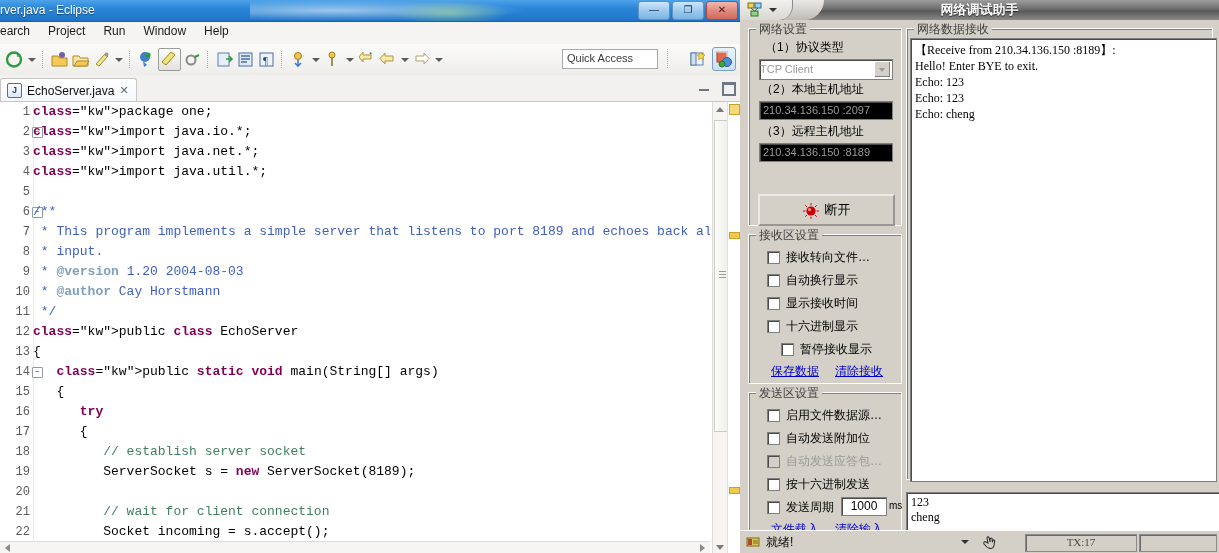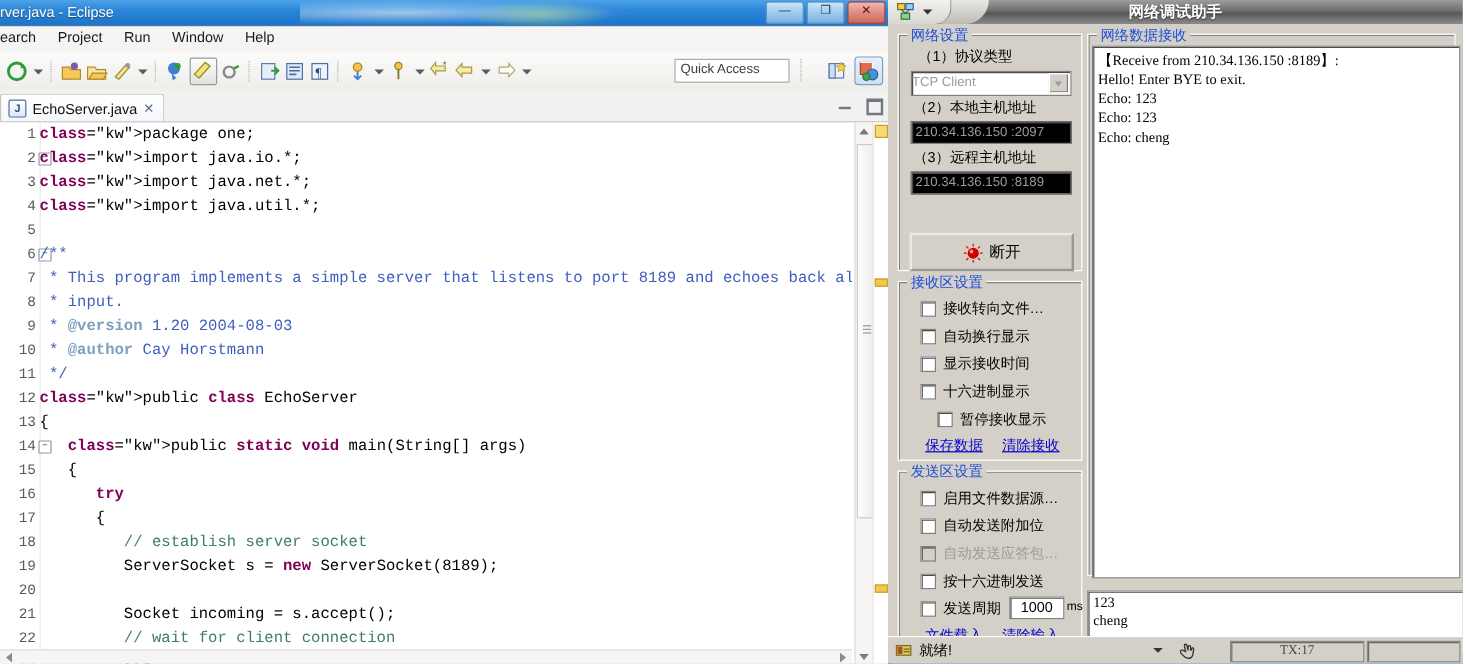--- a/index.html
+++ b/index.html
@@ -219,21 +219,21 @@
   .nt-body{position:absolute;left:0;top:20px;width:479px;height:533px;background:#d4d0c8;}
 
   .group{
     position:absolute;border:1px solid #ffffff;
     box-shadow:inset 1px 1px 0 #808080;
     background:transparent;
   }
   .group > .glabel{
     position:absolute;left:7px;top:-8px;
     background:#d4d0c8;padding:0 3px;
-    font-size:12px;color:#1d4ed8;white-space:nowrap;
+    font-size:12px;color:#404040;white-space:nowrap;
   }
 
   .grp-net{left:8px;top:8px;width:152px;height:196px;}
   .grp-recv-set{left:8px;top:214px;width:152px;height:148px;}
   .grp-send-set{left:8px;top:372px;width:152px;height:148px;}
   .grp-recv-data{left:166px;top:8px;width:305px;height:450px;}
 
   .sublabel{
     position:absolute;font-size:12px;color:#000;white-space:nowrap;
   }
@@ -524,22 +524,22 @@
             <div class="cline"><span class="jd"> */</span></div>
             <div class="cline"><span <span="" class="kw">class</span>="kw"&gt;public <span class="kw">class</span> EchoServer</div>
             <div class="cline">{</div>
             <div class="cline">   <span <span="" class="kw">class</span>="kw"&gt;public <span class="kw">static</span> <span class="kw">void</span> main(String[] args)</div>
             <div class="cline">   {</div>
             <div class="cline">      <span class="kw">try</span></div>
             <div class="cline">      {</div>
             <div class="cline"><span class="cm">         // establish server socket</span></div>
             <div class="cline">         ServerSocket s = <span class="kw">new</span> ServerSocket(8189);</div>
             <div class="cline">&nbsp;</div>
+            <div class="cline"><span class="cm">         // wait for client connection</span></div>
             <div class="cline">         Socket incoming = s.accept();</div>
-            <div class="cline"><span class="cm">         // wait for client connection</span></div>
             <div class="cline">         <span class="kw">try</span></div>
           </div>
 
         <div class="vscroll">
           <div class="vs-up"></div>
           <div class="vs-thumb">
             <div class="vs-grip"></div>
           </div>
           <div class="vs-dn"></div>
         </div>

